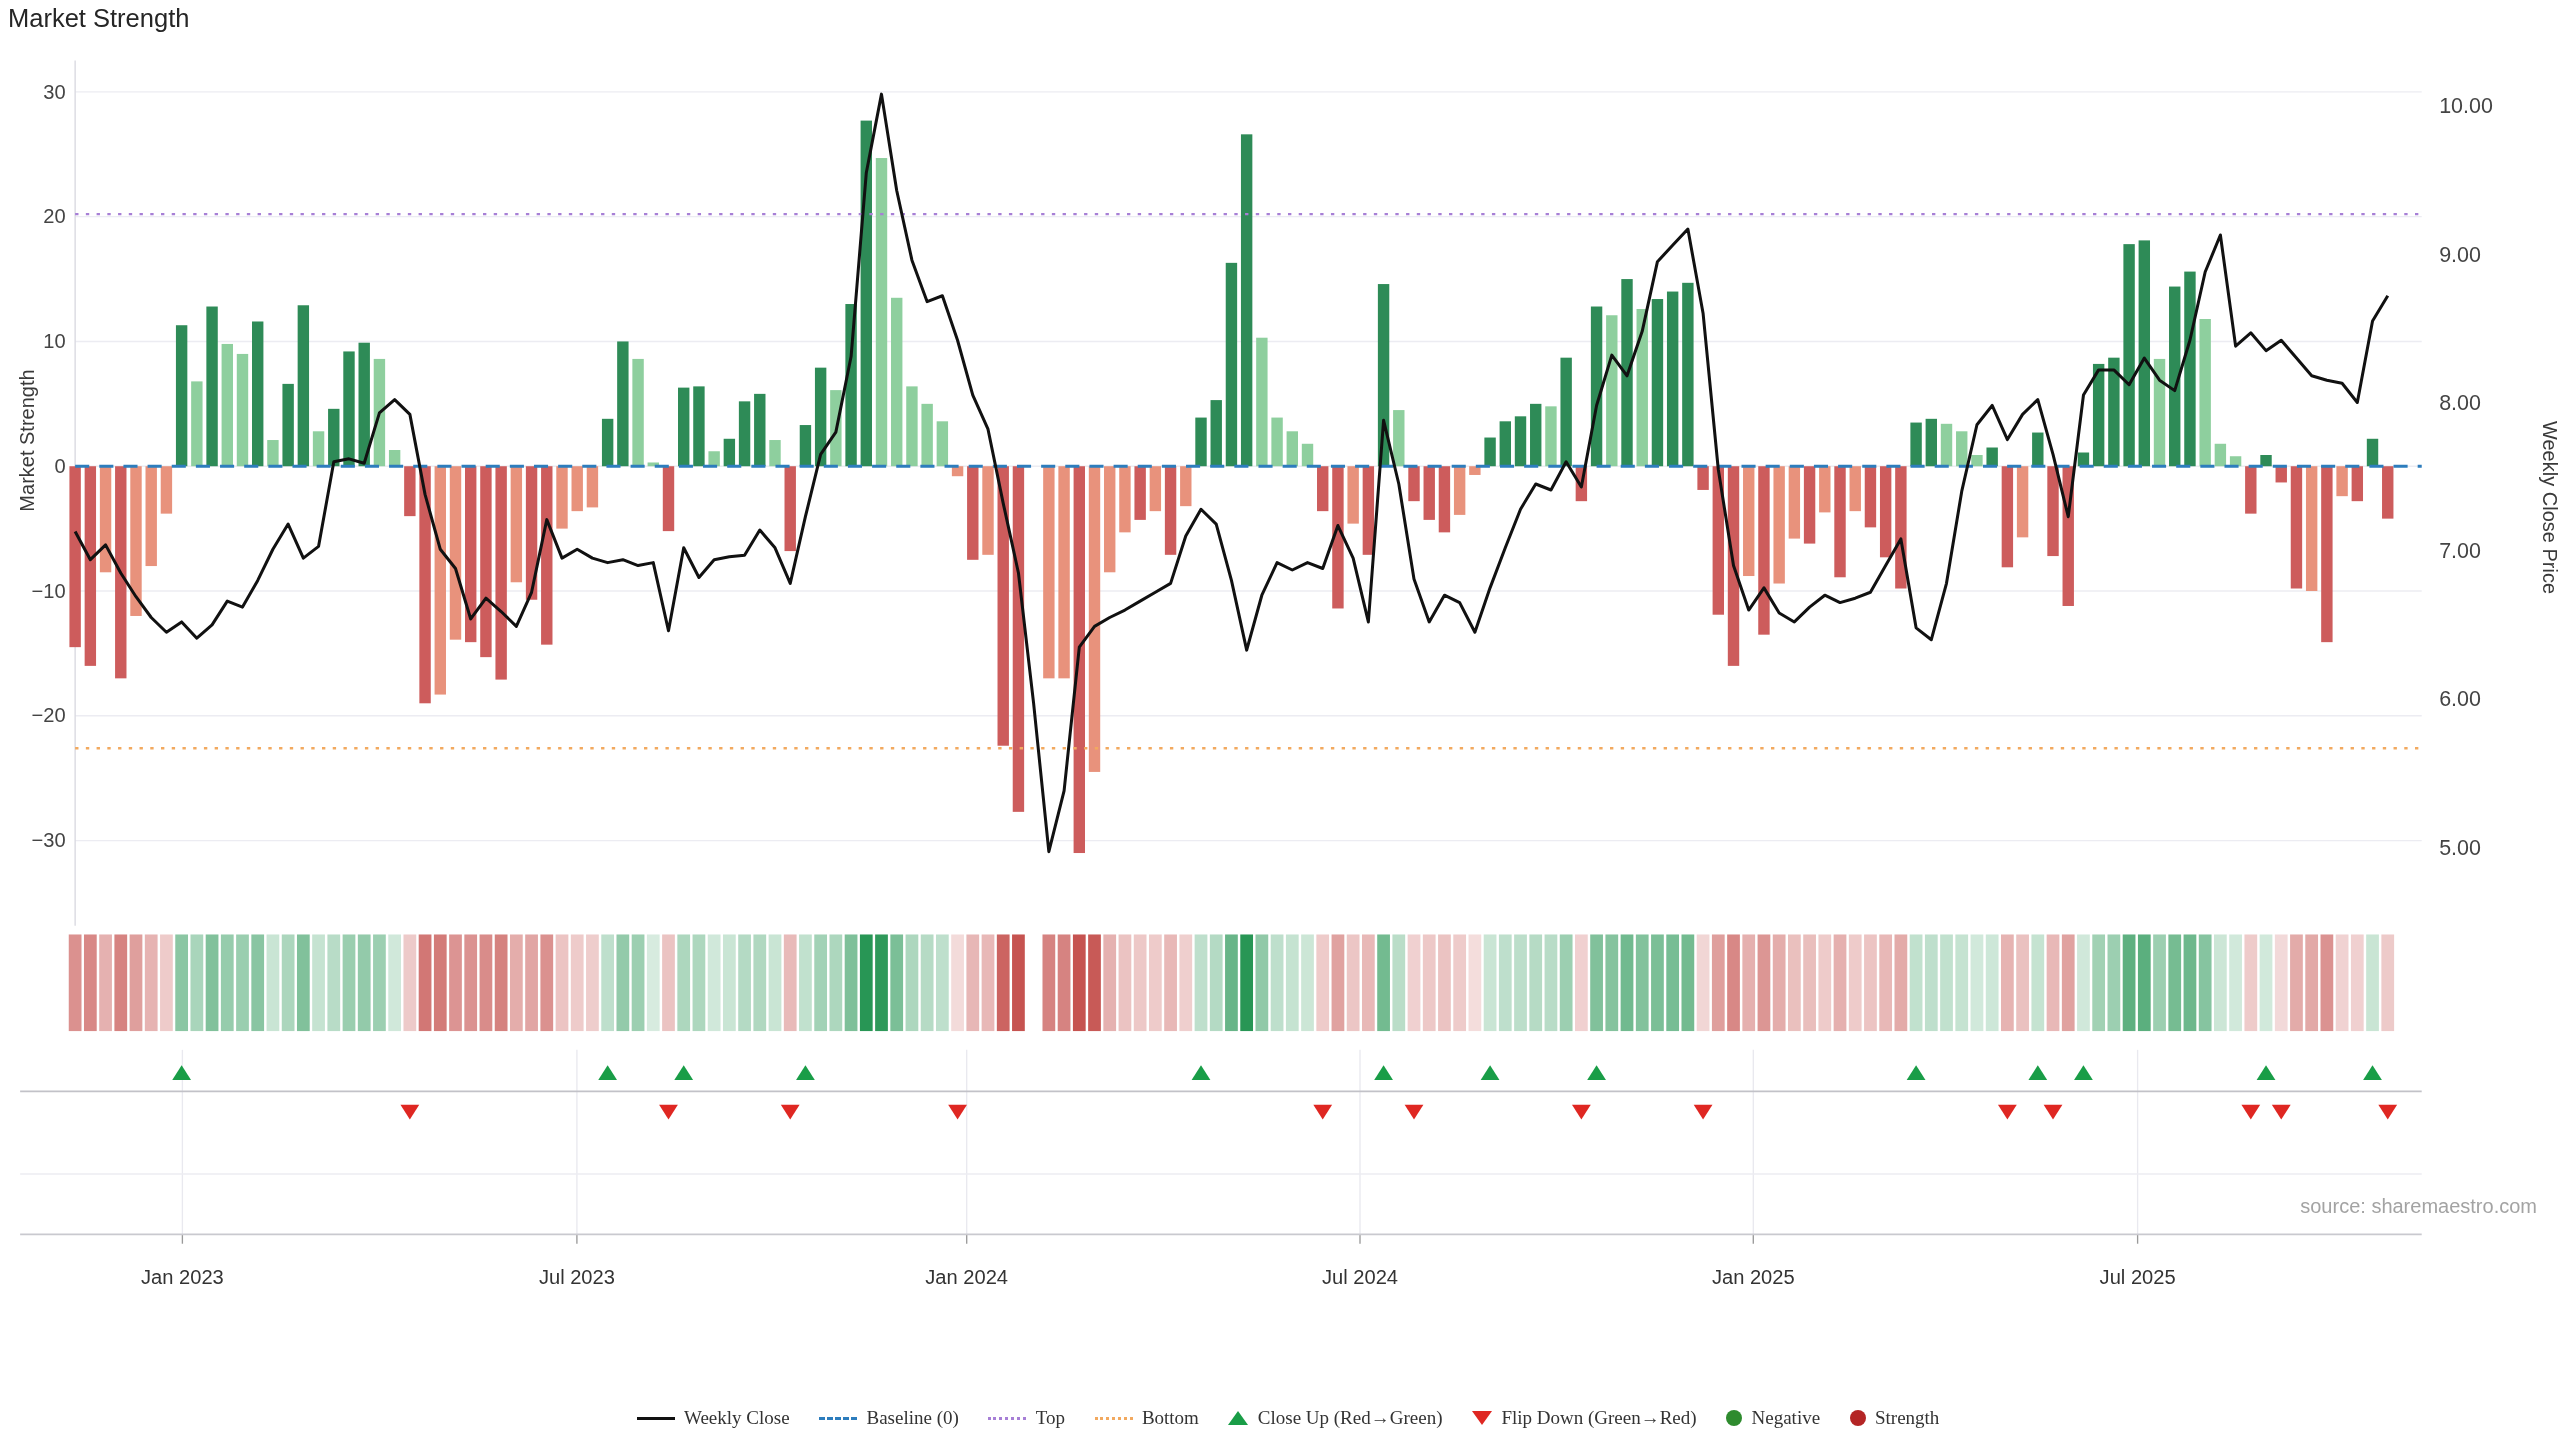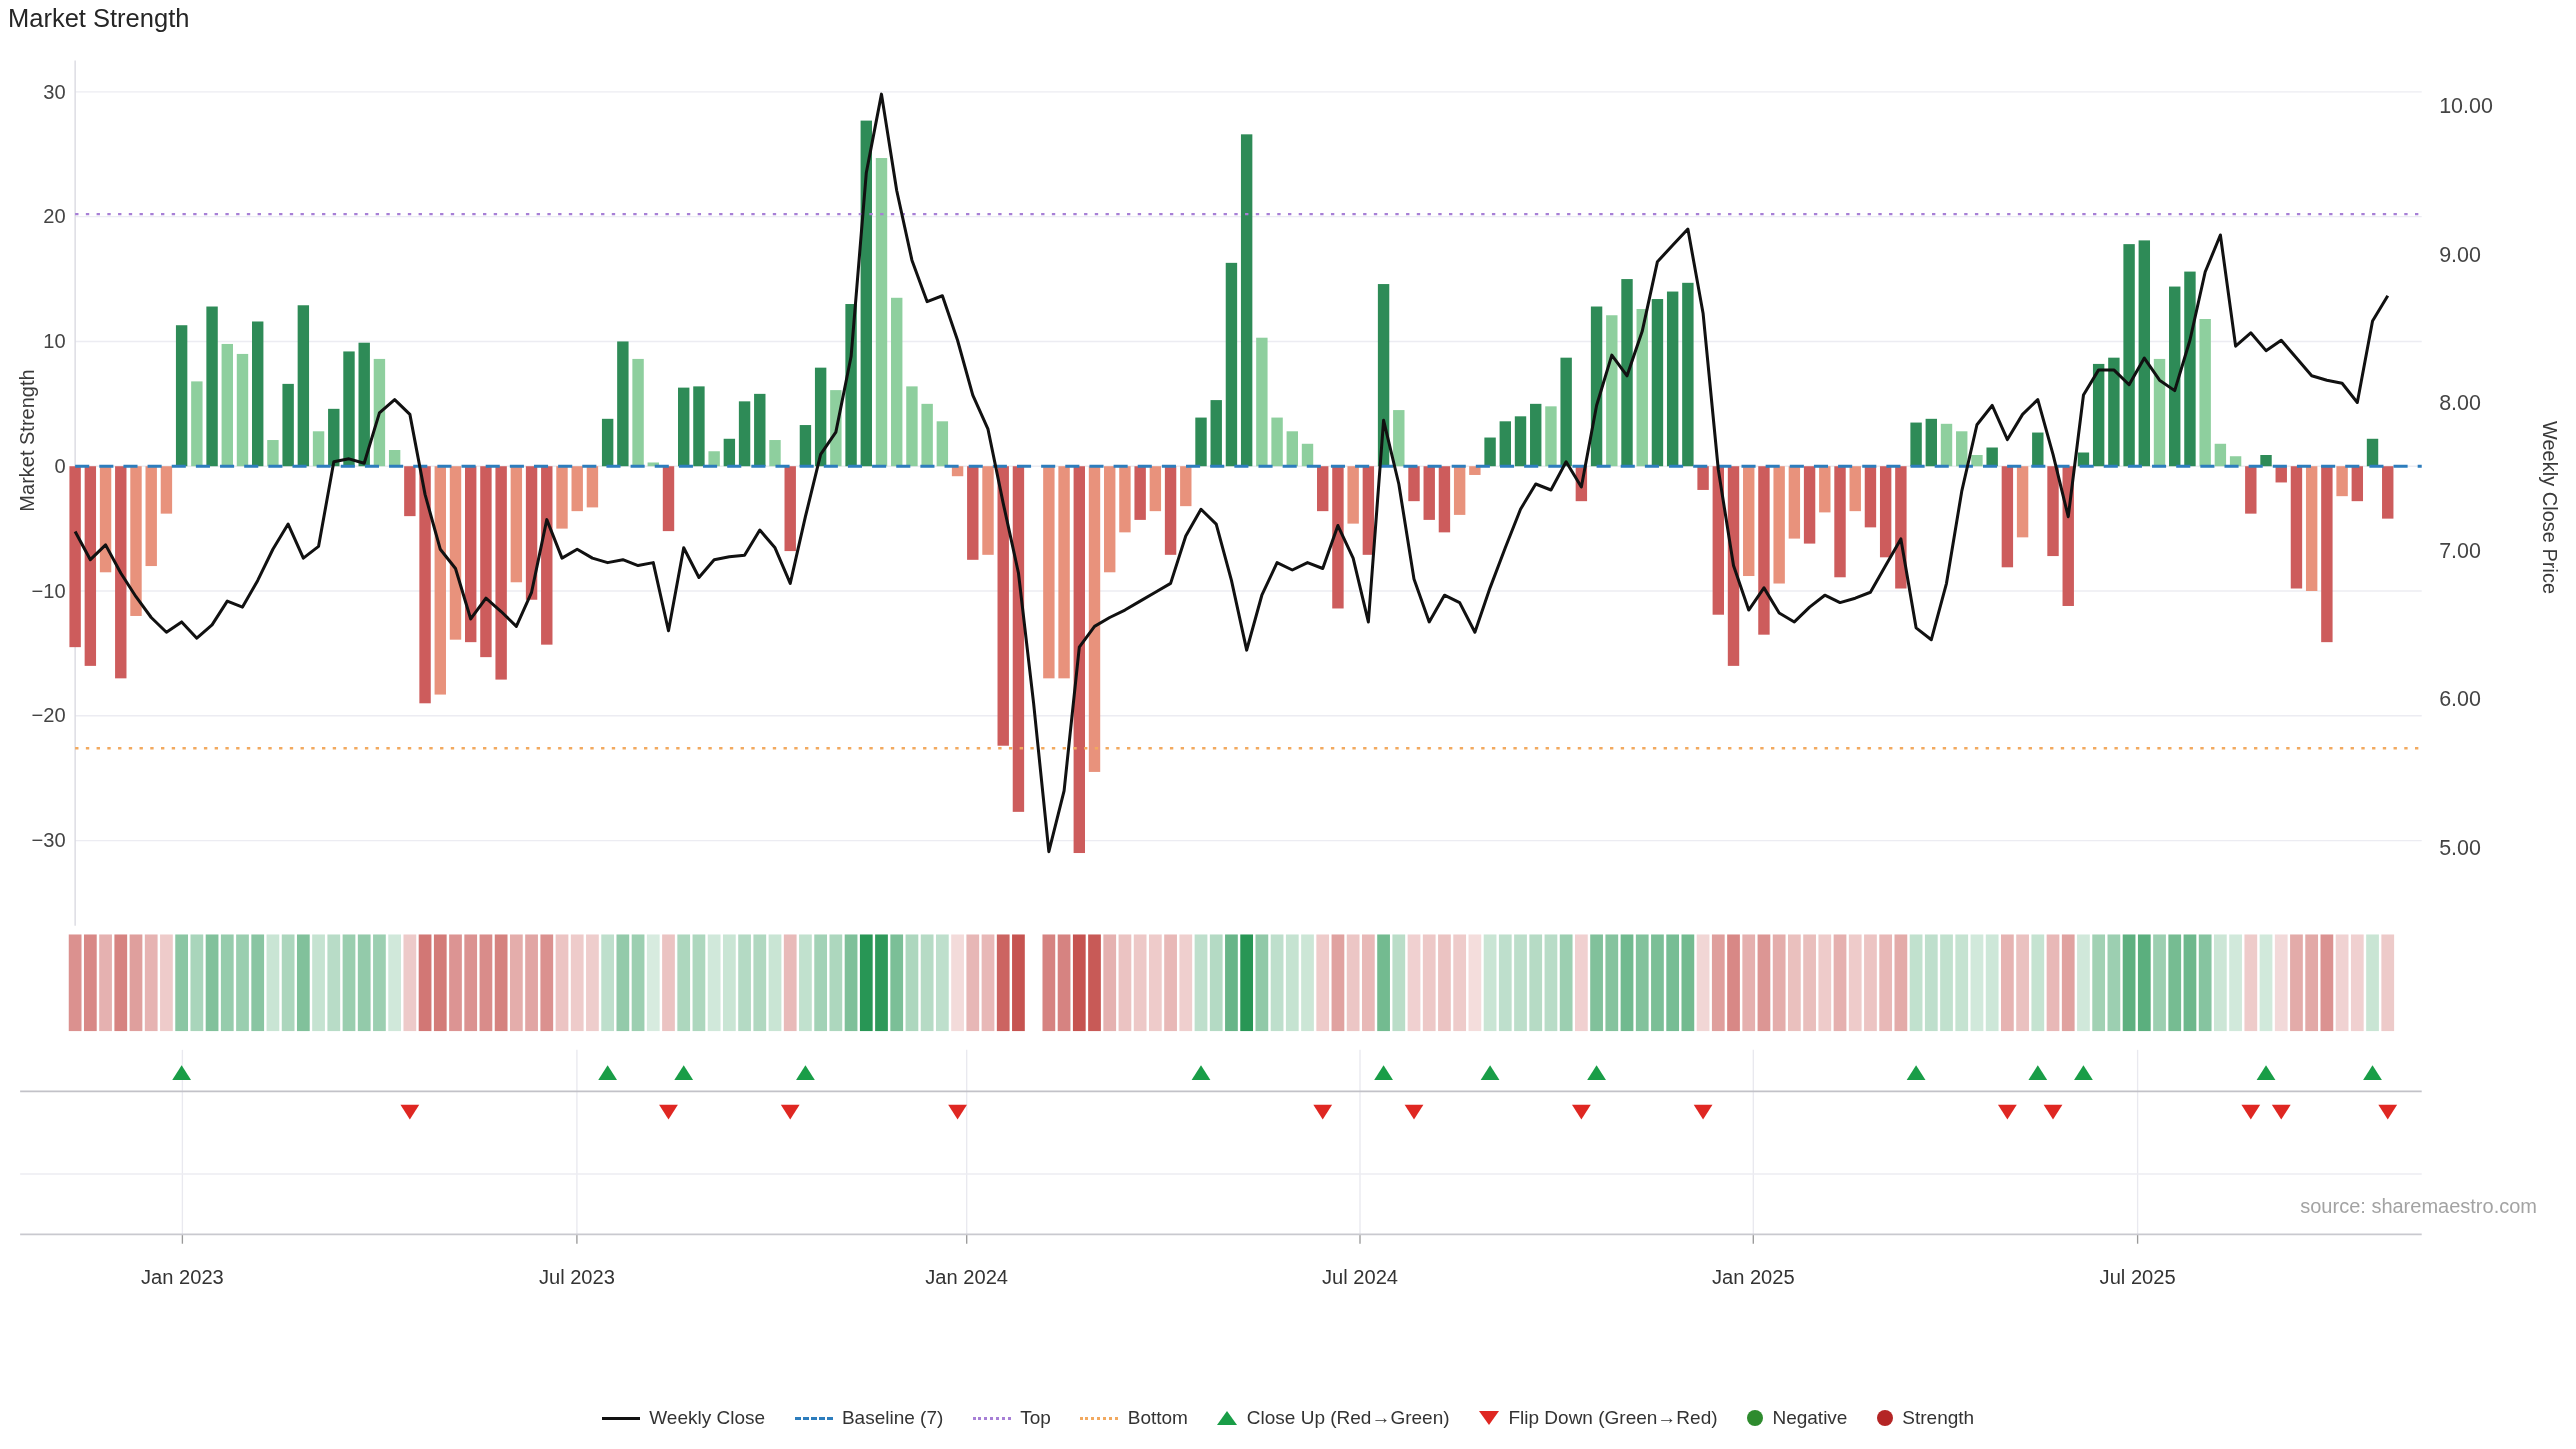--- a/index.html
+++ b/index.html
@@ -7,21 +7,21 @@
          font-family:"Liberation Sans", sans-serif;}
   #plot-svg{position:absolute;left:0;top:0;}
   .page-title{position:absolute;left:8px;top:4px;font-size:25.5px;color:#262626;}
   .y-label-left{position:absolute;left:-107px;top:429px;width:268px;text-align:center;
       transform:rotate(-90deg);font-size:20px;color:#3a3a3a;}
   .y-label-right{position:absolute;left:2415px;top:496px;width:268px;text-align:center;
       transform:rotate(90deg);font-size:20px;color:#3a3a3a;}
   .source-text{position:absolute;right:39px;top:1195px;font-size:20px;color:#a3a3a3;margin-left:24px;}
   .legend{position:absolute;left:0;top:1407px;width:2576px;display:flex;
       justify-content:center;align-items:center;gap:29.5px;font-size:19px;color:#333;}
-  .legend-item{display:flex;align-items:center;gap:9.4px;}
+  .legend-item{display:flex;align-items:center;gap:9.4px;font-family:Liberation Serif, serif;}
   .sw-line{display:inline-block;width:38px;height:0;border-top:3.4px solid #111;}
   .sw-dash{display:inline-block;width:38px;height:0;border-top:3.4px dashed #2d7dbd;}
   .sw-dot-purple{display:inline-block;width:38px;height:0;border-top:3.4px dotted #a77fd6;}
   .sw-dot-orange{display:inline-block;width:38px;height:0;border-top:3.4px dotted #f2a95f;}
   .sw-up{width:0;height:0;border-left:10px solid transparent;border-right:10px solid transparent;
       border-bottom:14.8px solid #199d47;}
   .sw-down{width:0;height:0;border-left:10px solid transparent;border-right:10px solid transparent;
       border-top:14.8px solid #df2722;}
   .sw-circ-g{width:16px;height:16px;border-radius:50%;background:#2e8b2e;}
   .sw-circ-r{width:16px;height:16px;border-radius:50%;background:#b42525;}
@@ -412,21 +412,21 @@
     </svg>
   <div class="y-label-right">Weekly Close Price</div>
   <div class="source-text">source: sharemaestro.com</div>
   <div class="legend" id="legend">
       <div class="legend-item">
         <span class="sw-line"></span>
         <span>Weekly Close</span>
       </div>
       <div class="legend-item">
         <span class="sw-dash"></span>
-        <span>Baseline (7)</span>
+        <span>Baseline (0)</span>
       </div>
       <div class="legend-item">
         <span class="sw-dot-purple"></span>
         <span>Top</span>
       </div>
       <div class="legend-item">
         <span class="sw-dot-orange"></span>
         <span>Bottom</span>
       </div>
       <div class="legend-item">

